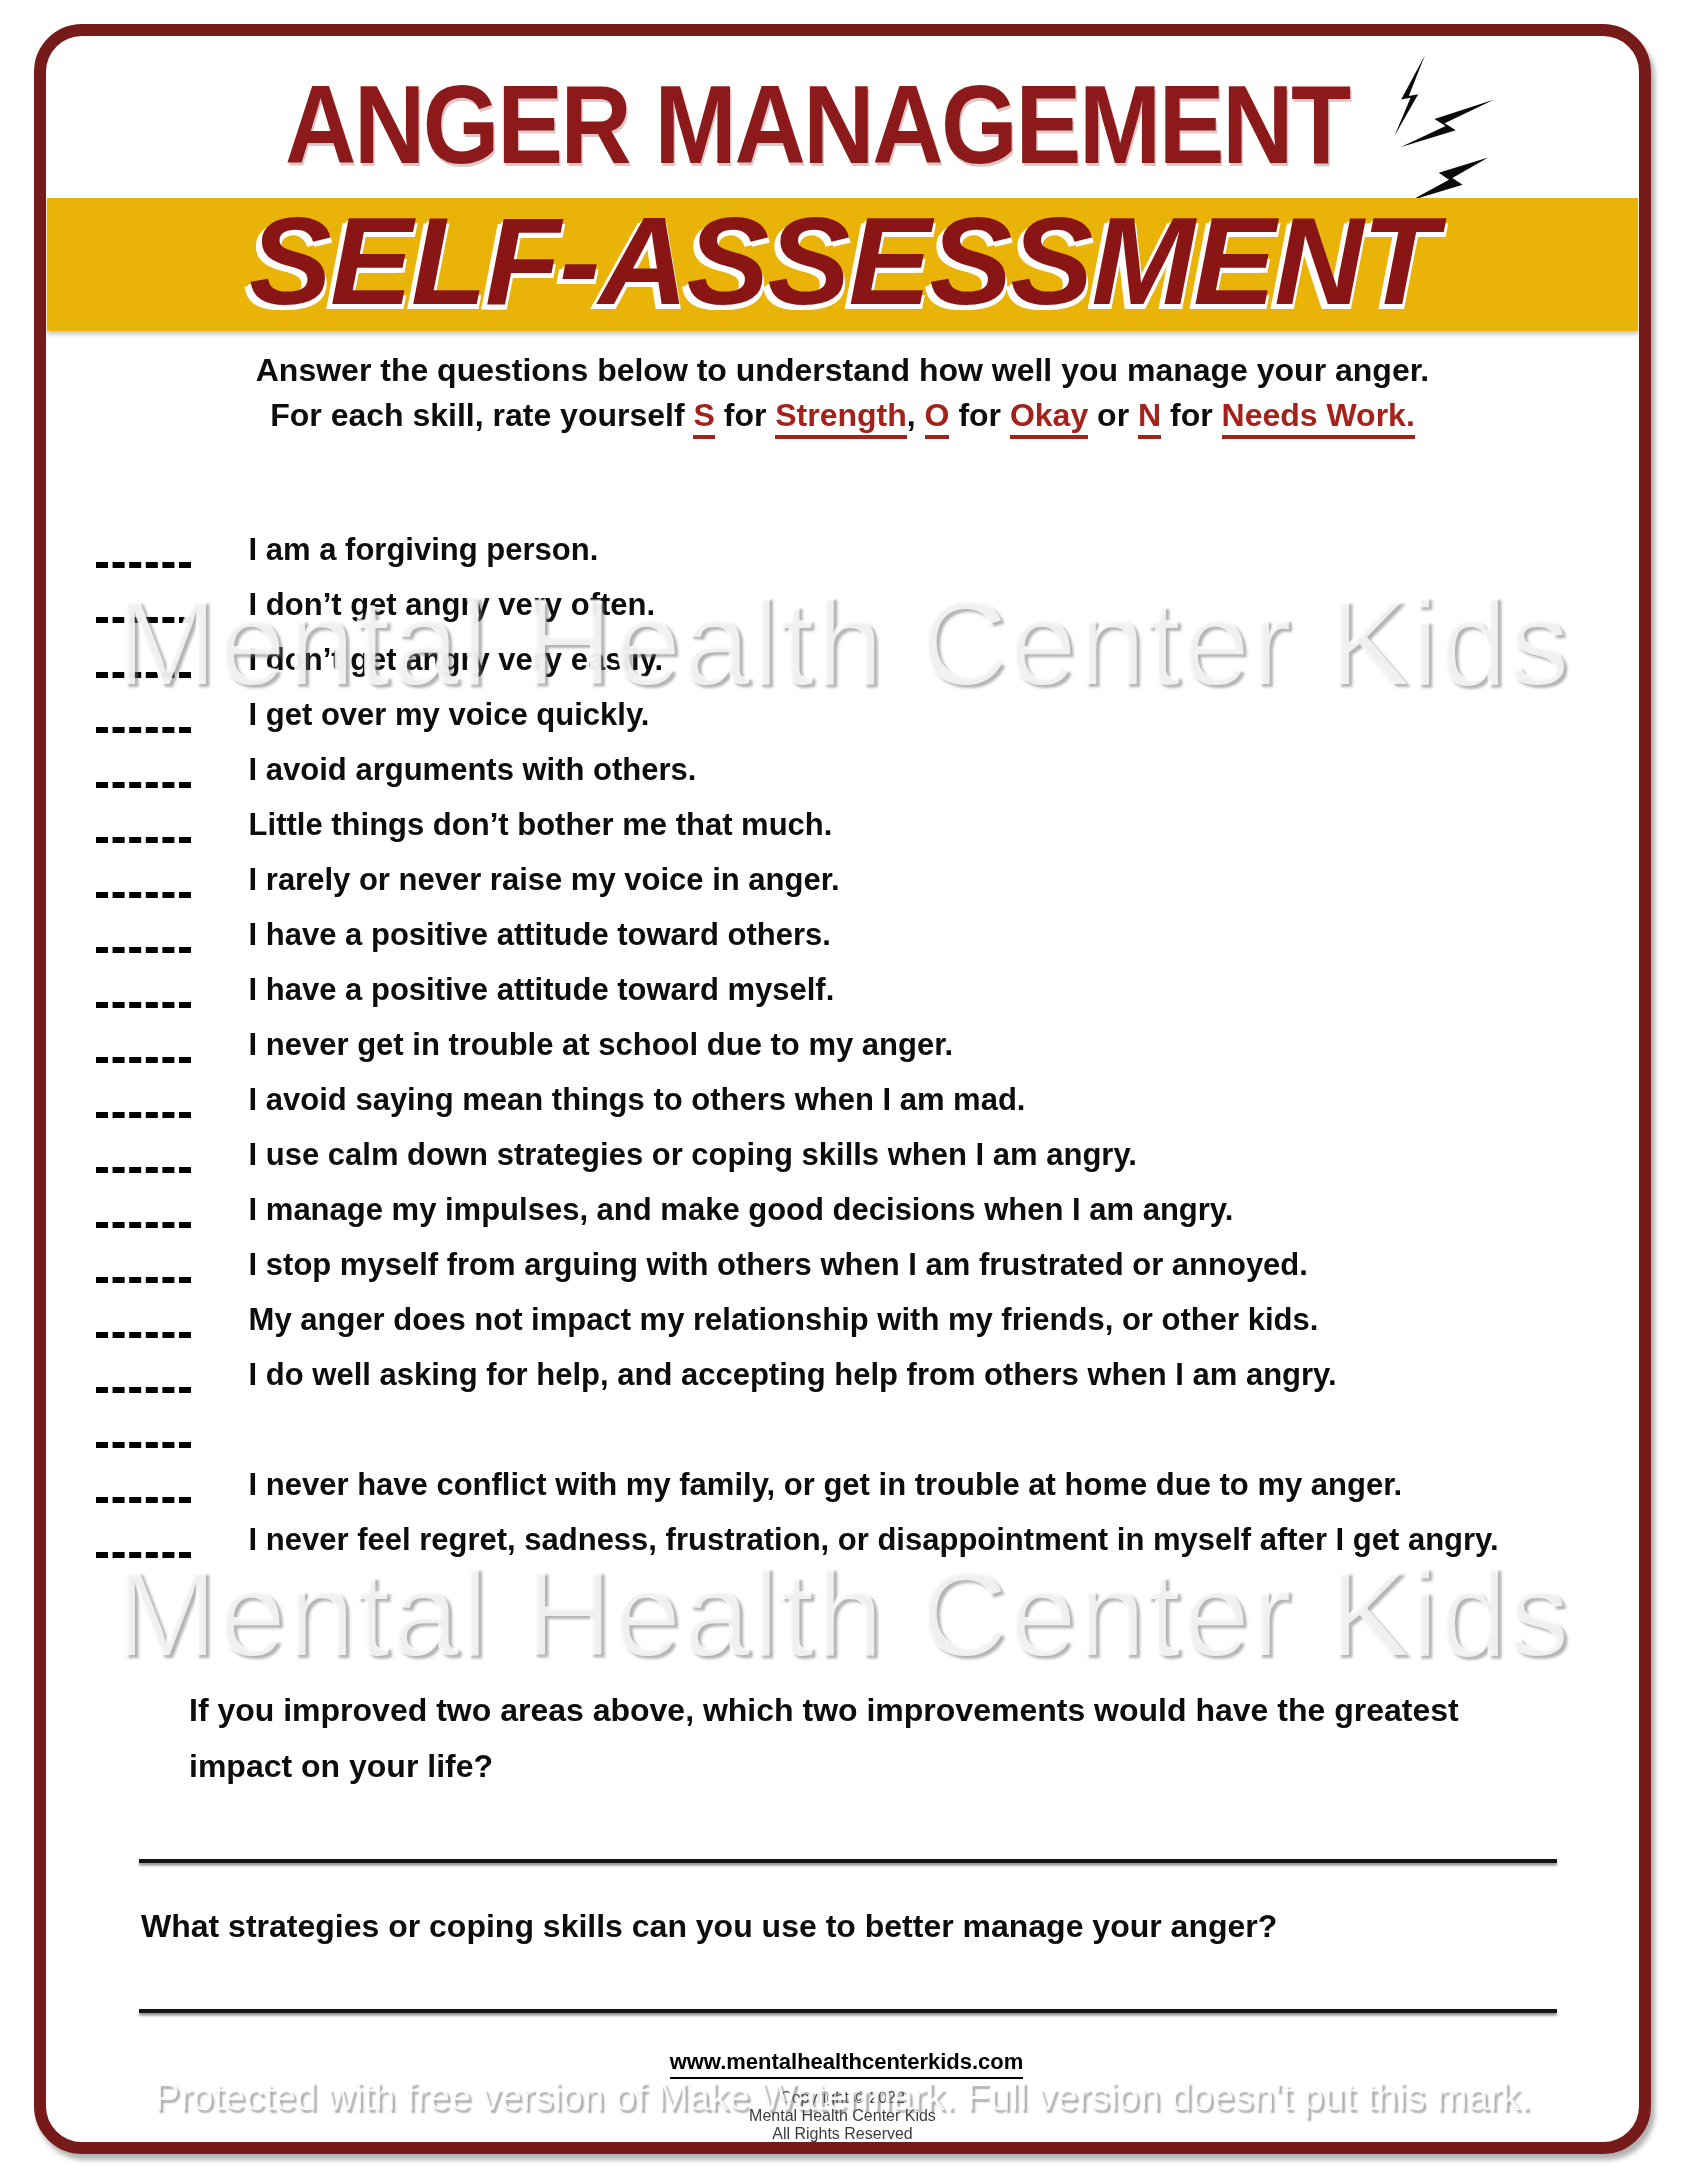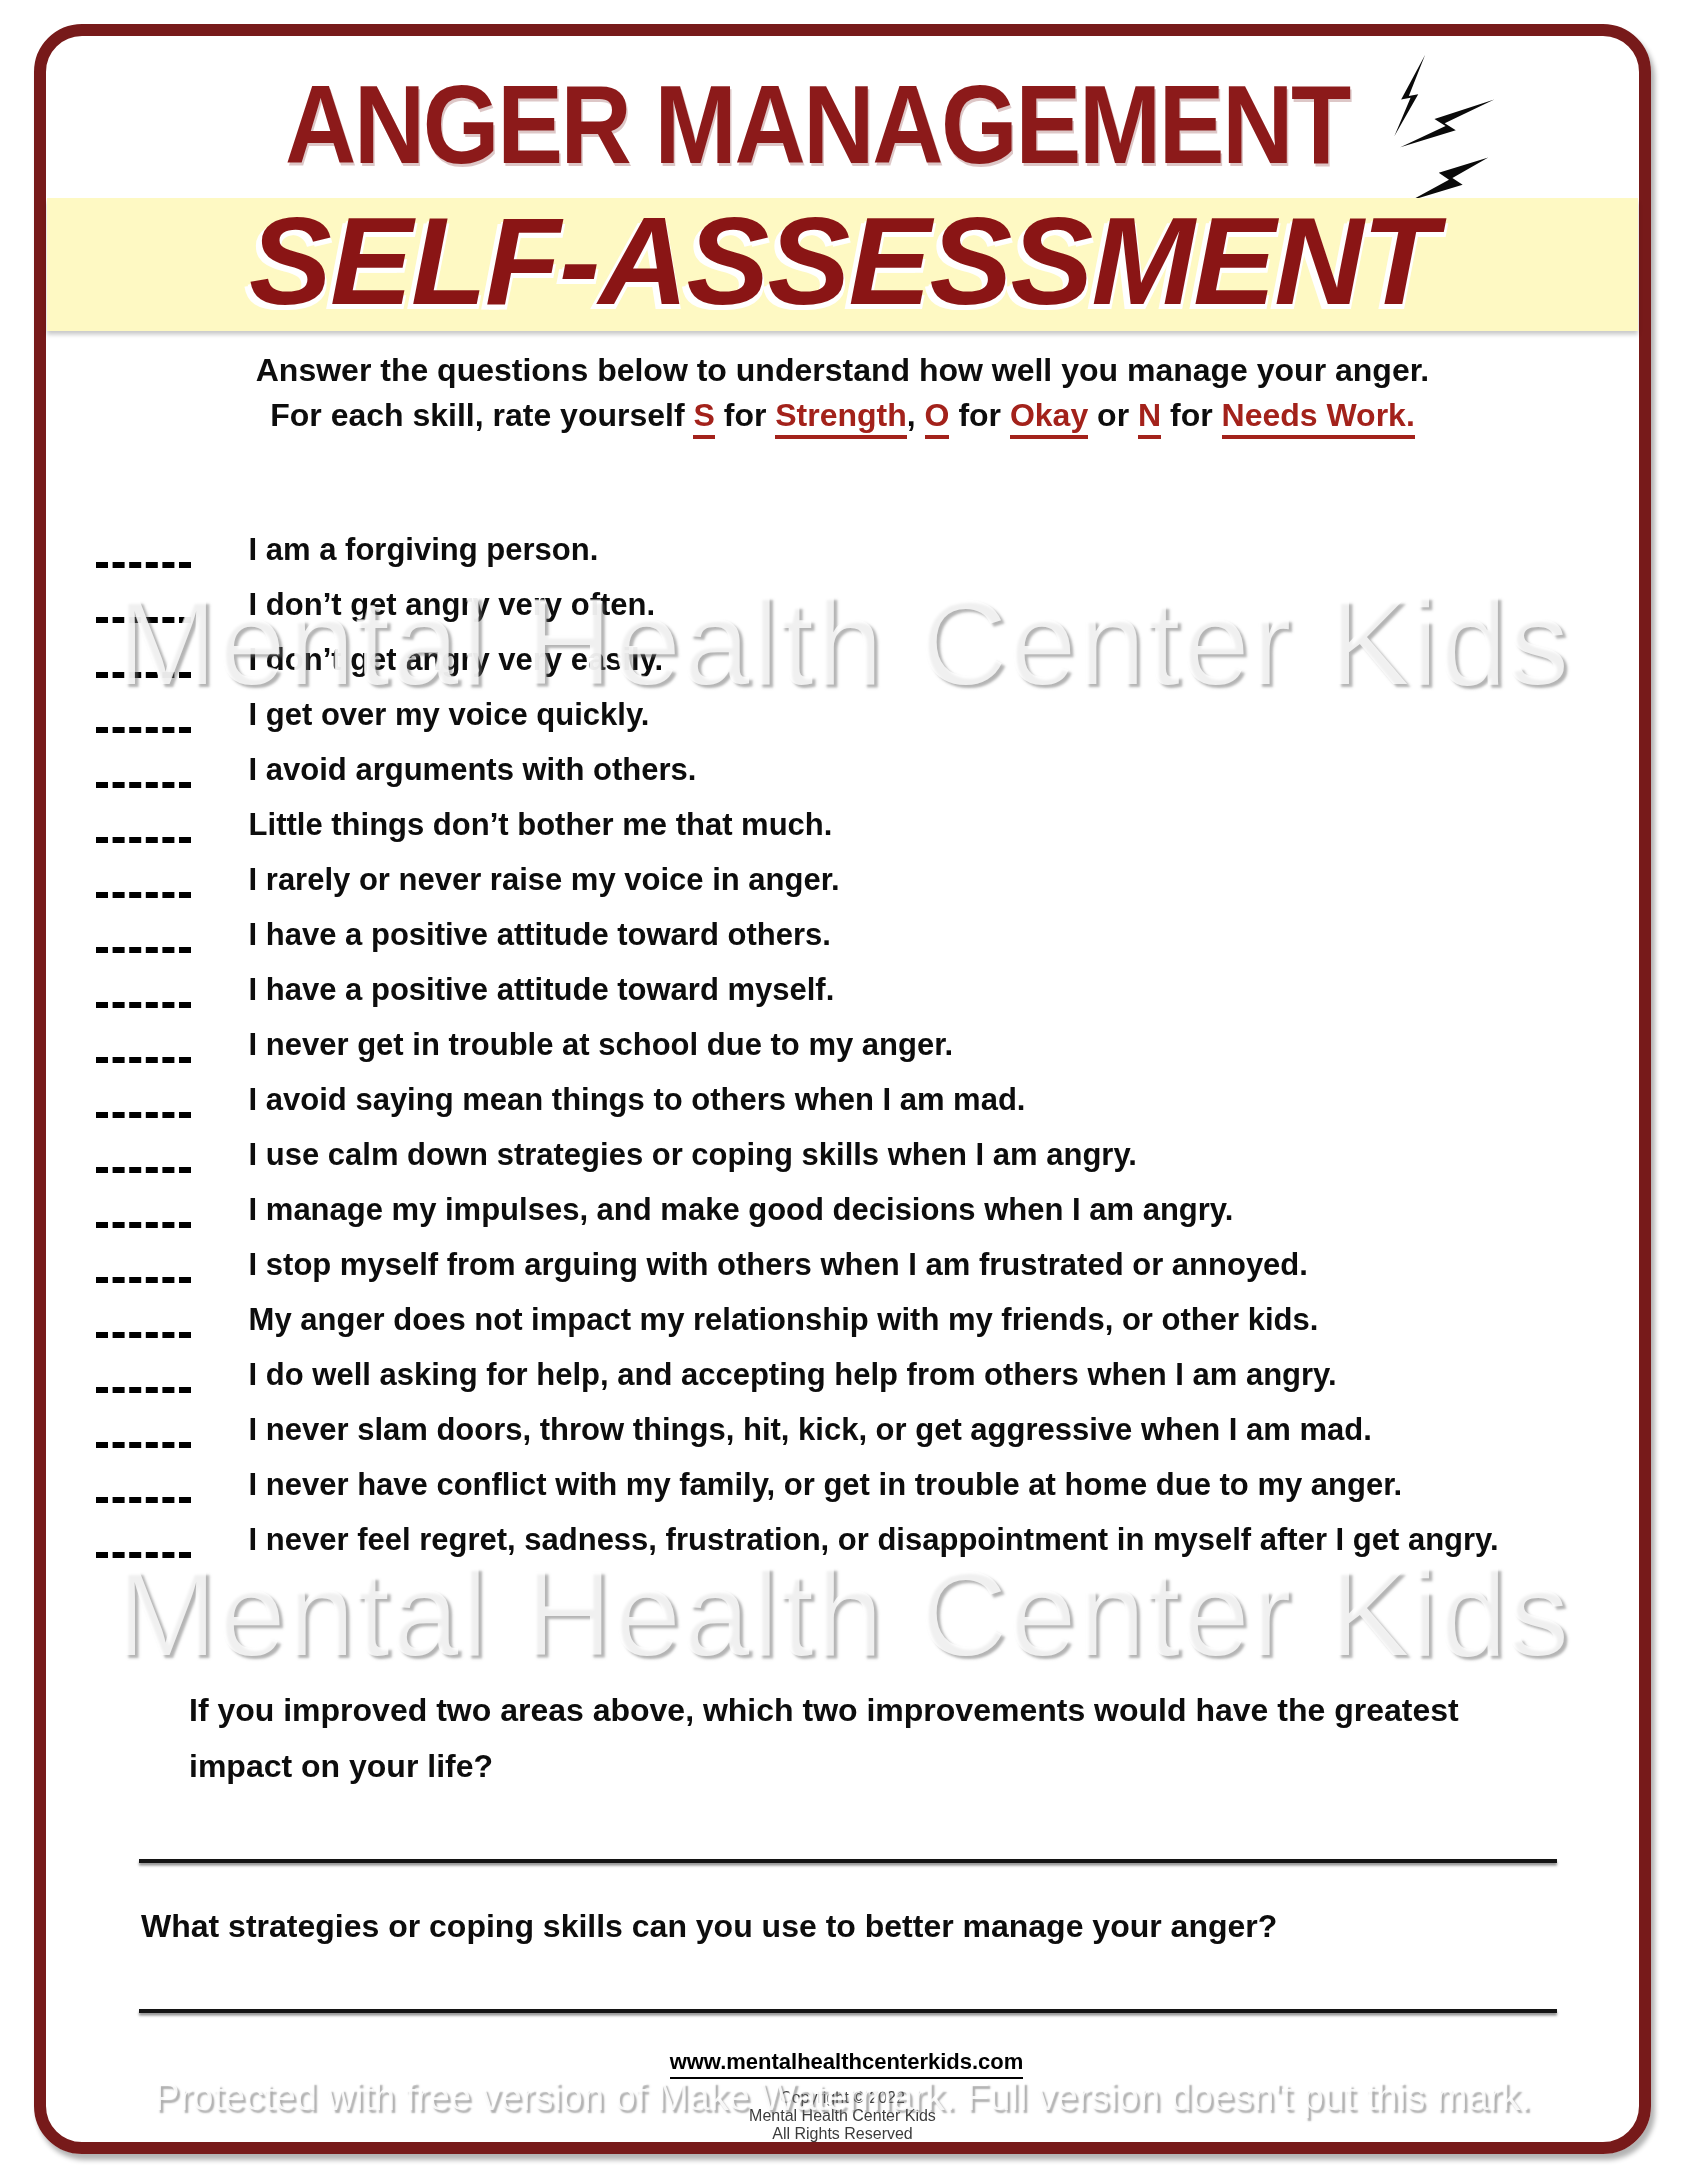--- a/index.html
+++ b/index.html
@@ -18,21 +18,21 @@
   .main-title{
     position:absolute;top:65px;left:0;right:51px;text-align:center;
     font-size:112px;line-height:119px;font-weight:bold;color:#8c1a1a;
     letter-spacing:-2.6px;white-space:nowrap;
     transform:scaleX(0.88);transform-origin:50% 50%;
     text-shadow:1.7px 2.6px 0 rgba(120,30,30,0.25);
   }
   .bolt-icon{position:absolute;left:1387px;top:55px;width:112px;height:158px;}
   .band{
     position:absolute;left:47px;top:198px;width:1591px;height:133px;
-    background:#fef9c3;display:flex;align-items:center;justify-content:center;
+    background:#eab308;display:flex;align-items:center;justify-content:center;
     box-shadow:0 4.3px 4.3px rgba(0,0,0,0.22);
   }
   .sub-title{
     font-size:124px;font-weight:bold;font-style:italic;color:#8a1515;
     letter-spacing:-1.7px;white-space:nowrap;padding-bottom:6.8px;
     text-shadow:-6px 5.1px 0 #ffffff,-2.6px 2.6px 0 #ffffff,1.7px 5.1px 0 #ffffff;
   }
   
   .instructions{
     position:absolute;top:348px;left:0;right:0;text-align:center;
@@ -172,21 +172,20 @@
   <div class="row">
       <span class="blank"></span>
       <span class="item-text">My anger does not impact my relationship with my friends, or other kids.</span>
     </div>
   <div class="row">
       <span class="blank"></span>
       <span class="item-text">I do well asking for help, and accepting help from others when I am angry.</span>
     </div>
   <div class="row">
       <span class="blank"></span>
-      <span class="item-text">I never slam doors, throw things, hit, kick, or get aggressive when I am mad.</span>
     </div>
   <div class="row">
       <span class="blank"></span>
       <span class="item-text">I never have conflict with my family, or get in trouble at home due to my anger.</span>
     </div>
   <div class="row">
       <span class="blank"></span>
       <span class="item-text">I never feel regret, sadness, frustration, or disappointment in myself after I get angry.</span>
     </div>
 </div>

